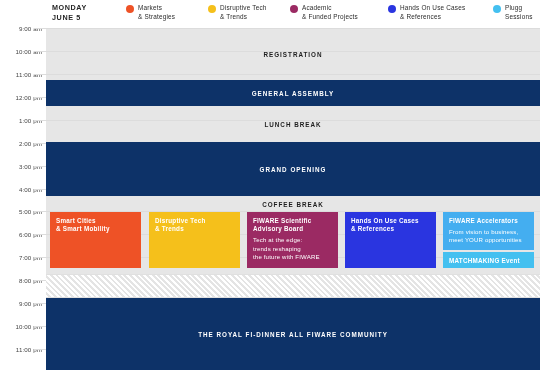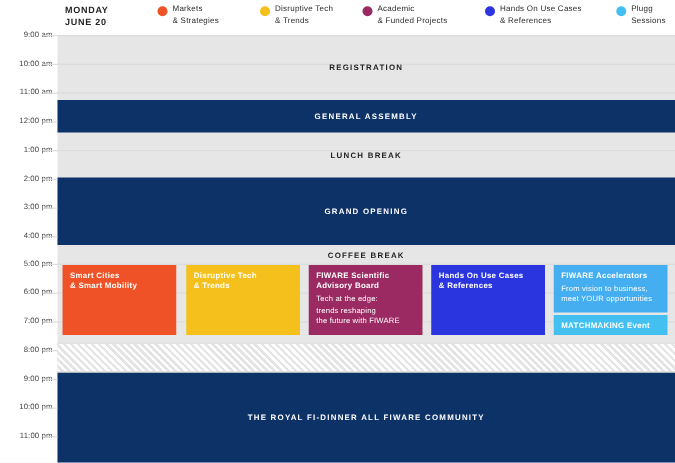--- a/index.html
+++ b/index.html
@@ -105,21 +105,21 @@
     );
     border-top:1px solid #e0e0e0;
     border-bottom:1px solid #e0e0e0;
   }
 </style>
 </head>
 <body>
 
 <div id="header">
   <div id="day-title">MONDAY
-JUNE 20</div>
+JUNE 5</div>
   <div id="legend">
       <div class="legend-item" style="left: 126px;">
         <span class="legend-dot" style="background: rgb(238, 82, 38);"></span>
         <span class="legend-label">Markets
 &amp; Strategies</span>
       </div>
       <div class="legend-item" style="left: 208px;">
         <span class="legend-dot" style="background: rgb(245, 192, 27);"></span>
         <span class="legend-label">Disruptive Tech
 &amp; Trends</span>

